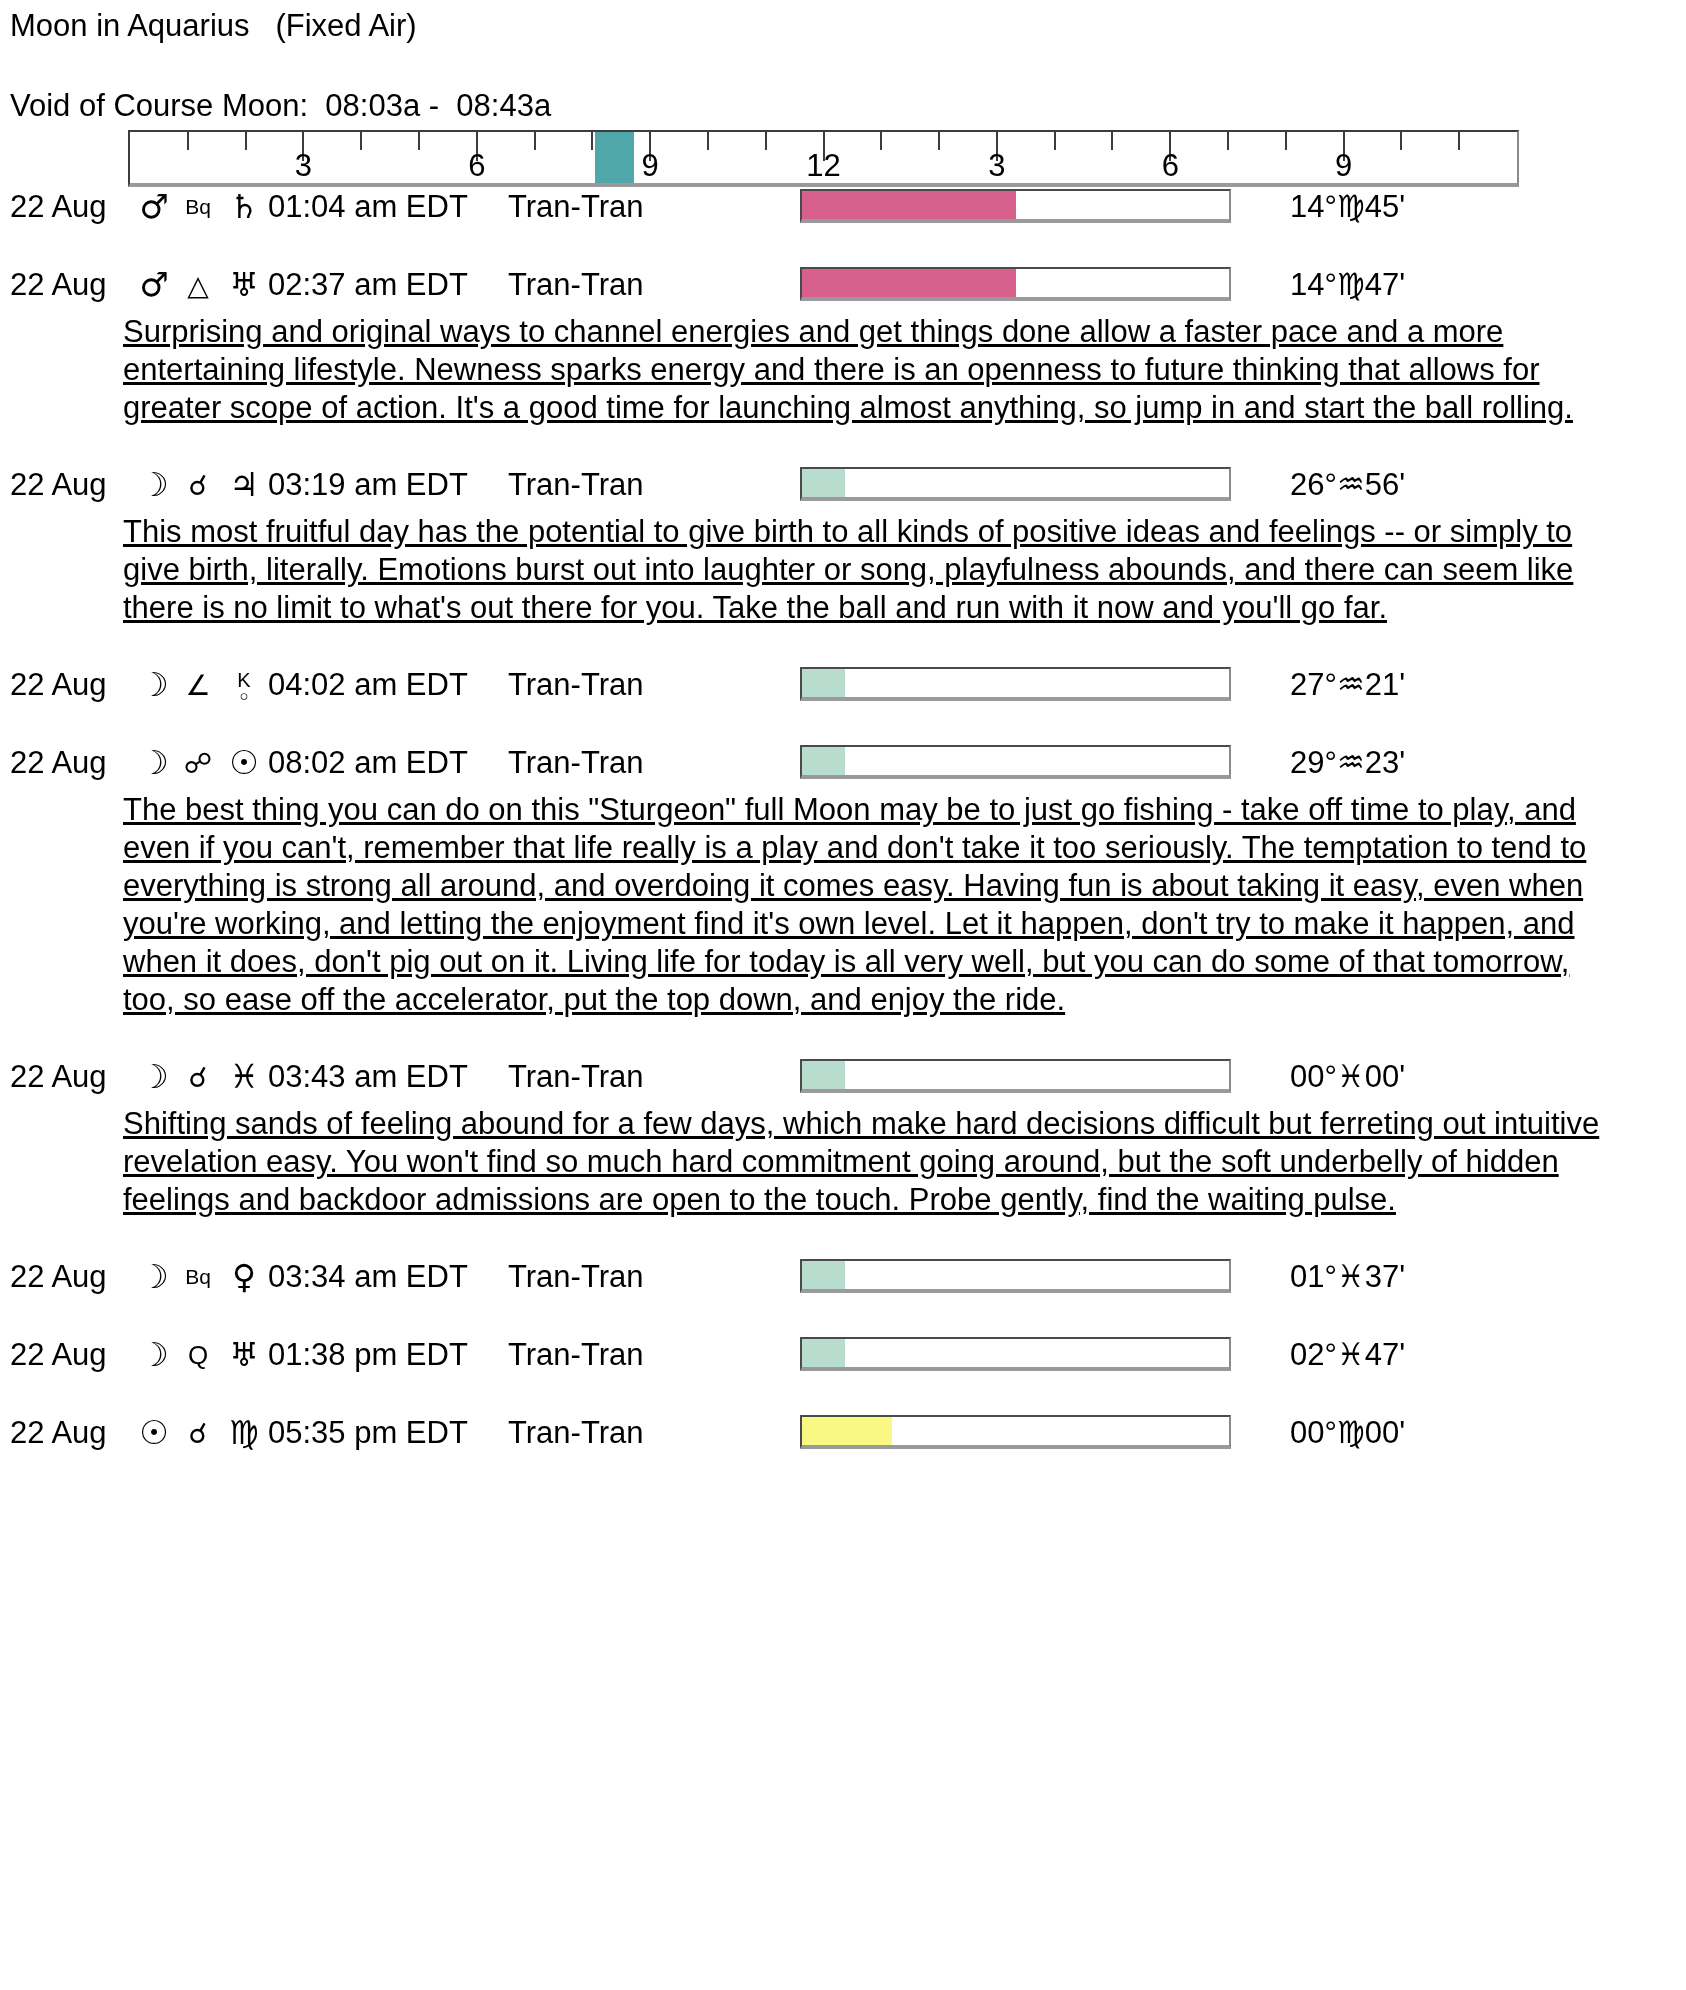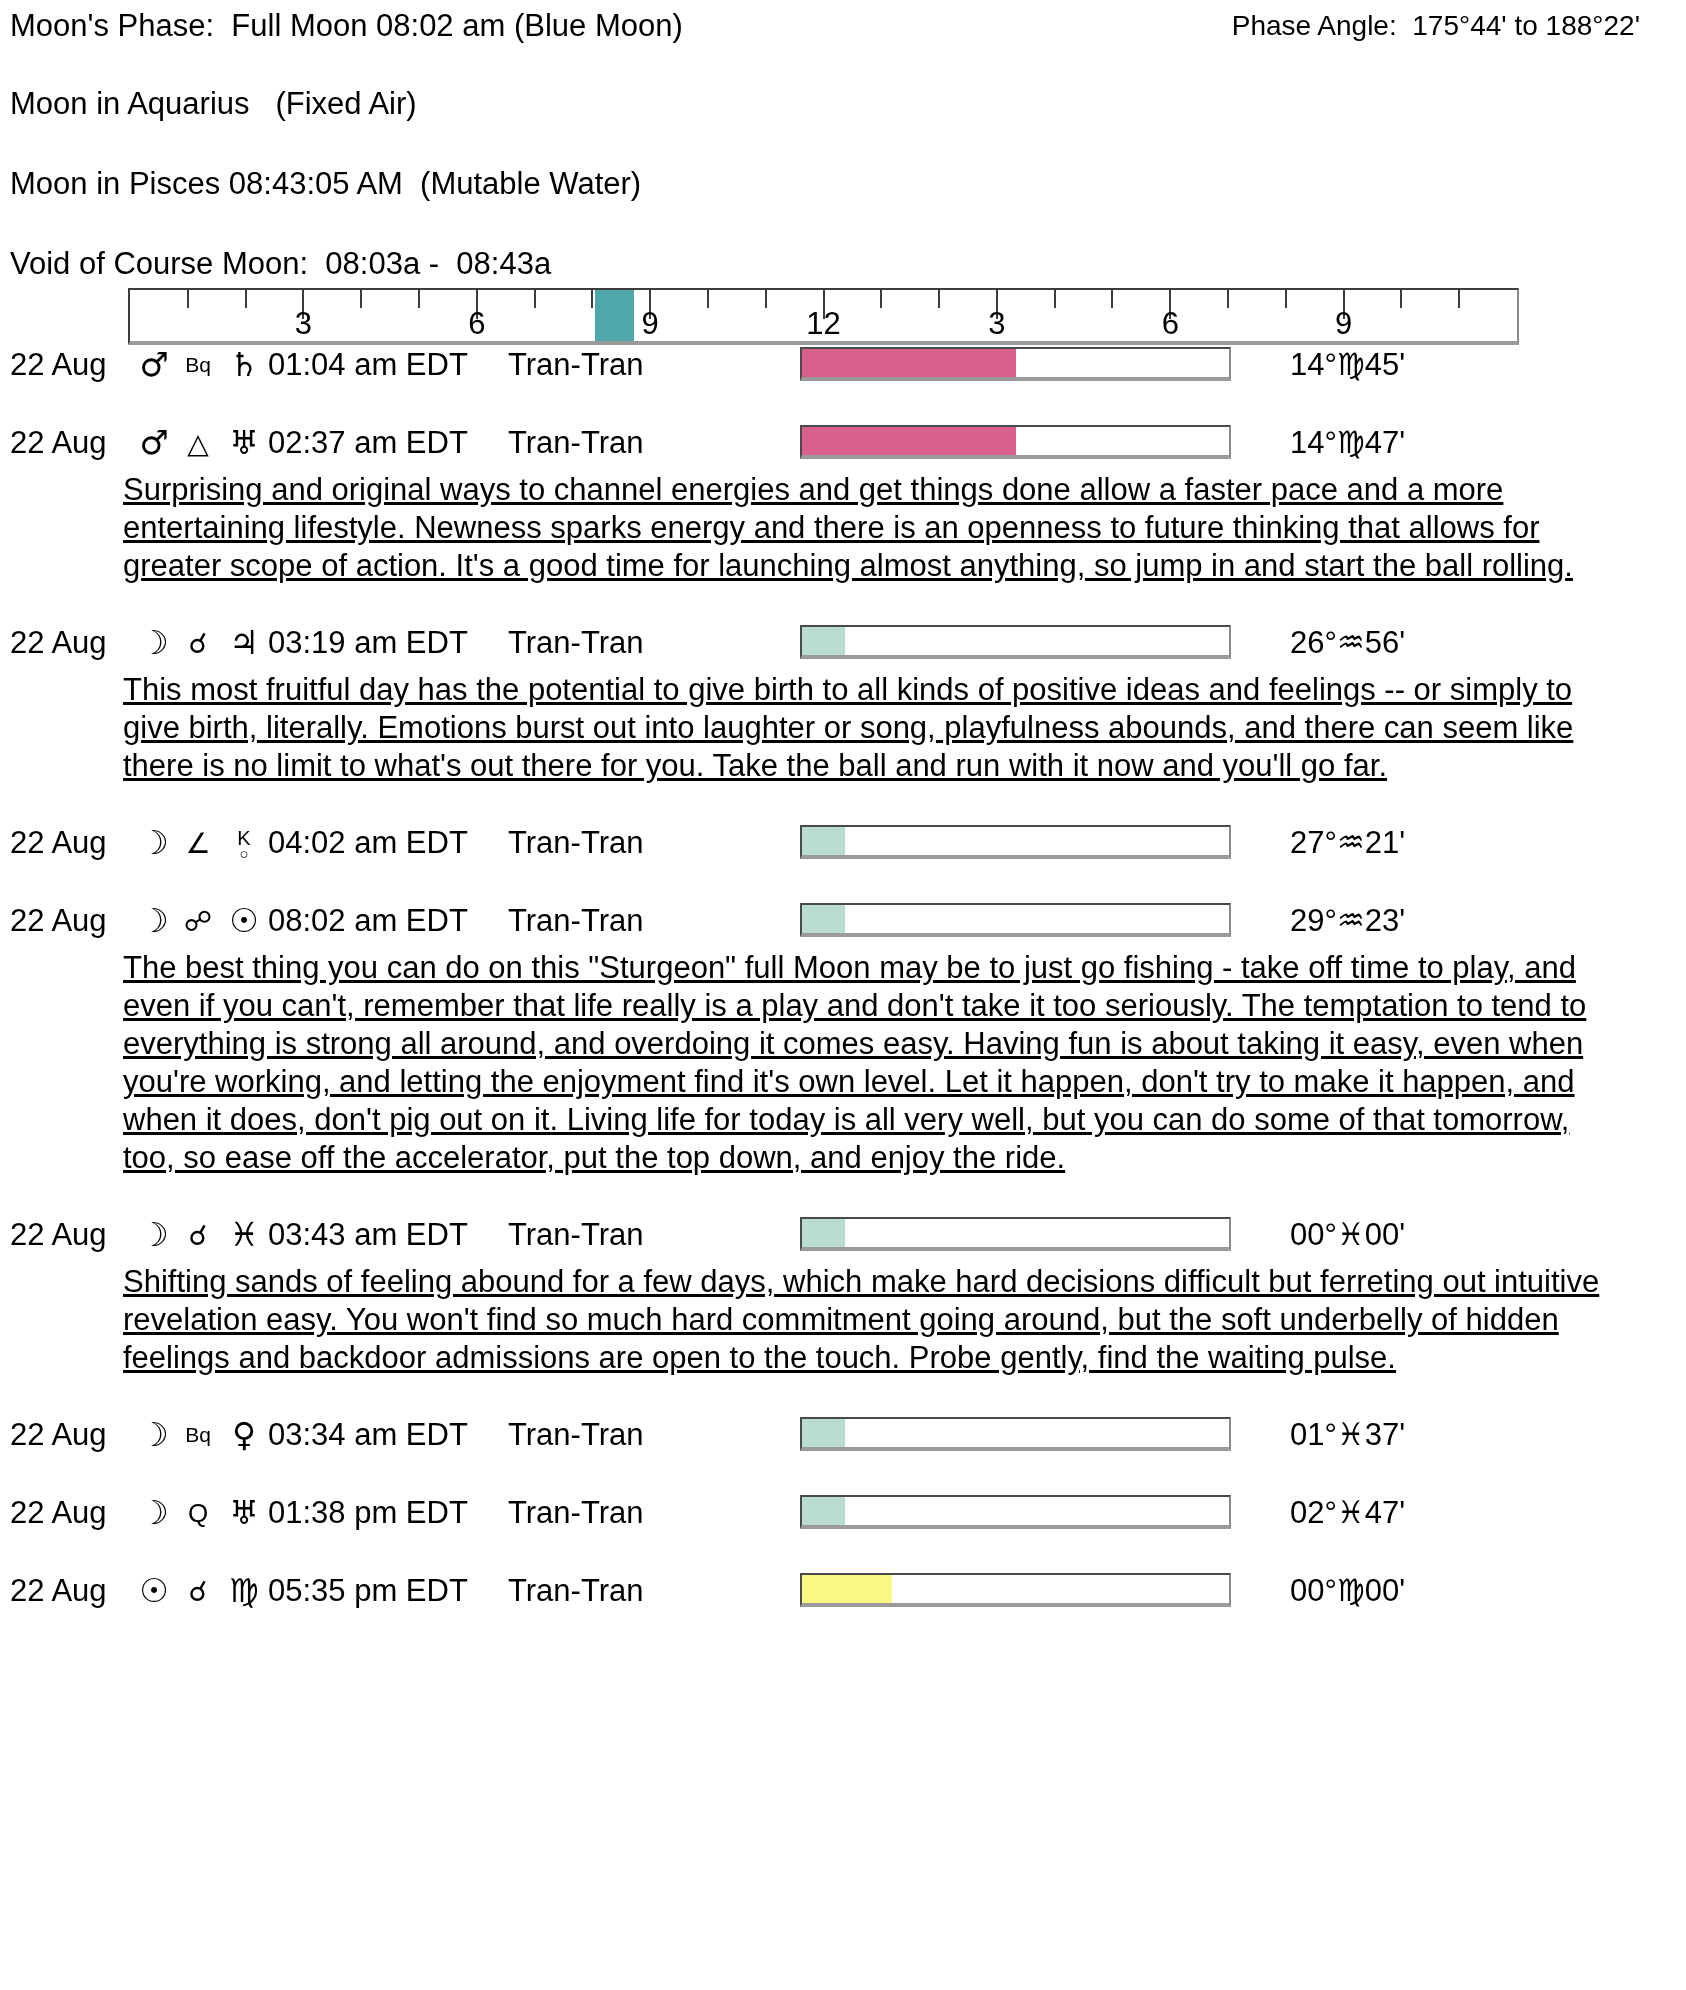--- a/index.html
+++ b/index.html
@@ -70,26 +70,21 @@
     font-family:"Liberation Sans","DejaVu Sans",sans-serif;white-space:pre;
   }
   .row-text{margin:8px 0 0 113px;width:1485px;line-height:38px;text-decoration:underline;}
   .subheading{line-height:38px;}
 </style>
 </head>
 <body>
 
 <div class="page">
 
-  <div class="hline hline1">
-    <span>Moon's Phase:  Full Moon 08:02 am (Blue Moon)</span>
-    <span class="phase-angle">Phase Angle:  175°44' to 188°22'</span>
-  </div>
   <div class="hline hline2">Moon in Aquarius   (Fixed Air)</div>
-  <div class="hline hline3">Moon in Pisces 08:43:05 AM  (Mutable Water)</div>
   <div class="hline hline4">Void of Course Moon:  08:03a -  08:43a</div>
 
   <div class="ruler">
     <div class="voc-block" style="left: 33.5417%; width: 2.77792%; background-color: rgb(79, 167, 170);"></div>
   <div class="tick" style="left: 4.16667%;"></div>
       <div class="tick" style="left: 8.33333%;"></div>
       <div class="tick major" style="left: 12.5%;"></div>
       <div class="tick" style="left: 16.6667%;"></div>
       <div class="tick" style="left: 20.8333%;"></div>
       <div class="tick major" style="left: 25%;"></div>

